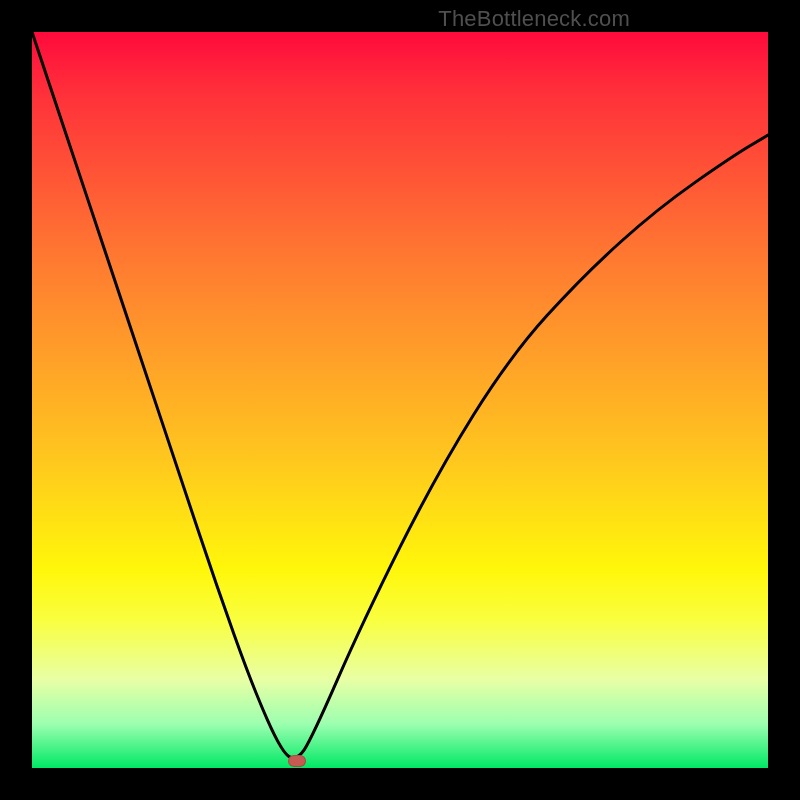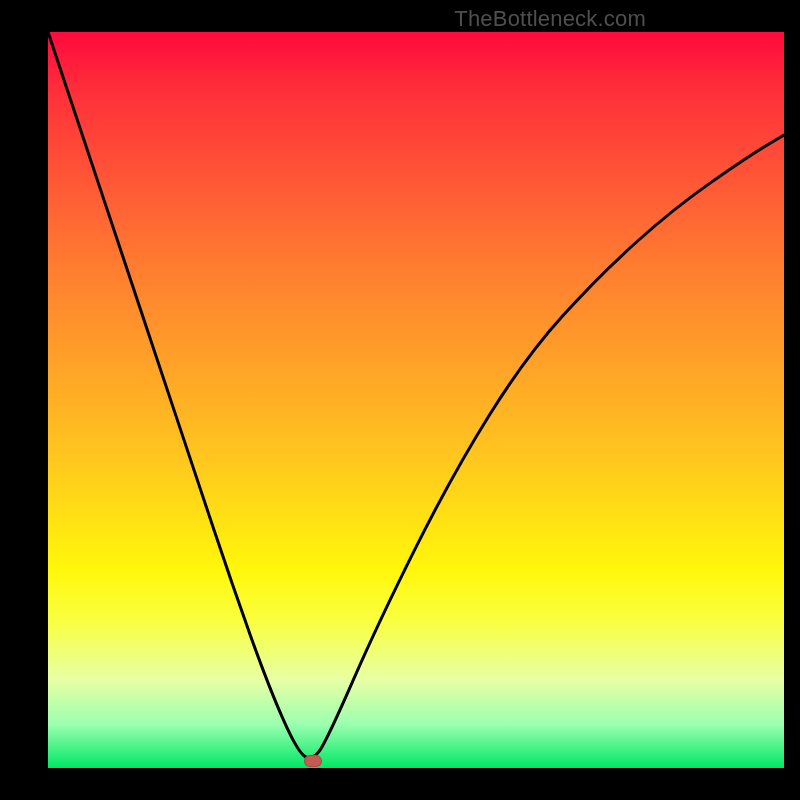--- a/index.html
+++ b/index.html
@@ -1,16 +1,16 @@
 <!DOCTYPE html>
 <html><head>
 <meta charset="utf-8">
 <style>
   html,body{margin:0;padding:0;width:800px;height:800px;background:#000;overflow:hidden;font-family:Arial,Helvetica,sans-serif}
-  .frame{position:absolute;left:16px;top:0;width:640px;height:800px;background:#000}
+  .frame{position:absolute;left:0;top:0;width:640px;height:800px;background:#000}
   .plot{position:absolute;left:32px;top:32px;width:736px;height:736px;
         background:linear-gradient(to bottom,
           #ff0a3c 0%,
           #ff2f3a 8%,
           #ff5d35 22%,
           #ff7d30 32%,
           #ffa228 45%,
           #ffc71e 58%,
           #fff70a 73%,
           #f9ff40 80%,

